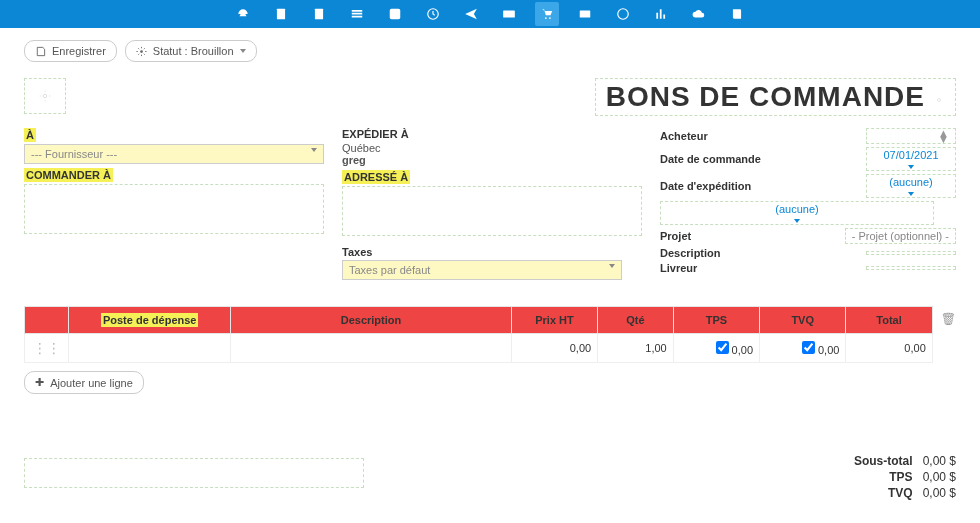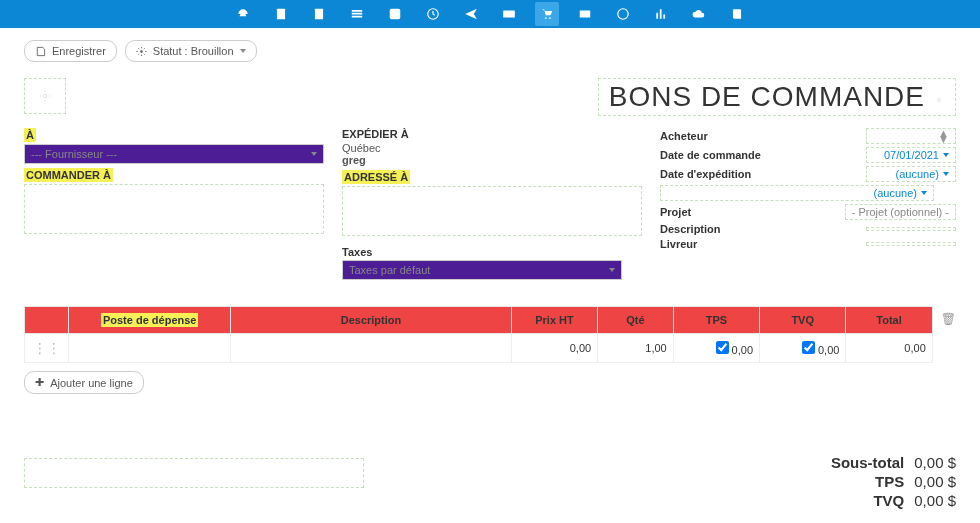--- a/index.html
+++ b/index.html
@@ -8,46 +8,46 @@
   .topbar .nav-icon { color: #fff; width: 24px; height: 24px; display: flex; align-items: center; justify-content: center; cursor: pointer; border-radius: 2px; }
   .topbar .nav-icon.active { background: #3ba7e8; }
   .topbar svg { width: 14px; height: 14px; fill: #fff; }
   .page { padding: 12px 24px; }
   .toolbar { display: flex; gap: 8px; margin-bottom: 16px; }
   .btn { border: 1px solid #ccc; background: #fff; padding: 4px 10px; font-size: 11px; border-radius: 10px; display: inline-flex; align-items: center; gap: 6px; cursor: pointer; color: #555; }
   .btn svg { width: 11px; height: 11px; fill: #666; }
   .header-row { display: flex; gap: 20px; align-items: flex-start; margin-bottom: 6px;}
   .logo-box { width: 42px; height: 36px; border: 1px dashed #c7dfbf; display:flex;align-items:center;justify-content:center;}
   .logo-box svg{width:14px;height:14px;fill:#ccc;stroke:#ccc;}
-  .title-box { margin-left: auto; border: 1px dashed #c7dfbf; padding: 2px 10px; font-size: 28px; font-weight: 400; letter-spacing: 1px; display:flex; align-items:center;}
+  .title-box { margin-left: auto; border: 1px dashed #c7dfbf; padding: 2px 10px; font-size: 28px; font-weight: 700; letter-spacing: 1px; display:flex; align-items:center;}
   .title-box .gear{margin-left:8px;}
   .cols { display: grid; grid-template-columns: 300px 300px 1fr; gap: 18px; margin-top: 12px; }
   .label { font-size: 11px; font-weight: bold; color: #333; margin-bottom: 2px; display:block;}
   .hl { background: #f4f056; padding: 1px 2px; display: inline-block; }
-  .select { border: 1px solid #ccc; font-size: 11px; color: #888; padding: 3px 6px; display: flex; justify-content: space-between; align-items: center; background:#4c1d95; margin-bottom:4px;}
+  .select { border: 1px solid #ccc; font-size: 11px; color: #888; padding: 3px 6px; display: flex; justify-content: space-between; background:#fef9c3; margin-bottom:4px;}
   .dashed-box { border: 1px dashed #c7dfbf; min-height: 50px; padding: 4px;}
   .meta-row { display: grid; grid-template-columns: 1fr auto; gap: 22px; font-size: 11px; margin-bottom: 3px; align-items:center;}
   .meta-label { font-weight: bold; }
   .meta-val { border: 1px dashed #c7dfbf; padding: 1px 6px; min-width:90px;text-align:right;display:flex;align-items:center;justify-content:flex-end;gap:4px;}
-  .meta-val.blue { color: #0b87d6; }
+  .meta-val.blue { color: #0b87d6; flex-direction: column; }
   .meta-val.gray{color:#888;}
   .sort-handle{display:flex;flex-direction:column;line-height:6px;color:#999;}
   .tax-select{width:280px;}
   .table-wrap{margin-top:22px;display:flex;align-items:flex-start;gap:8px;}
   table { width: 100%; border-collapse: collapse; }
   thead th { background: #ef4444; border: 1px solid #e5e5e5; padding: 6px; font-size: 11px; font-weight: bold; text-align:center;}
   tbody td{ border:1px solid #eee;padding:6px;font-size:11px;text-align:right;}
   tbody td.left{text-align:left;}
   .drag {color:#bbb;text-align:center;font-size:14px;}
   .add-line{margin-top:8px;}
   .trash{color:#999;margin-top:6px;}
   .footer-row{display:flex;margin-top:60px;}
   .conditions{flex:0 0 340px;}
   .cond-box{border:1px dashed #c7dfbf;min-height:30px;margin-top:4px;}
-  .totals{margin-left:auto;text-align:center;font-size:15px;}
+  .totals{margin-left:auto;text-align:center;font-size:12px;}
   .totals .tr{display:flex;gap:10px;justify-content:flex-end;margin-bottom:2px;}
   .totals .lab{font-weight:bold;}
   .caret-down{border-top:4px solid #888;border-left:3px solid transparent;border-right:3px solid transparent;}
   .caret-down.blue{border-top-color:#0b87d6;}
   .small-text{font-size:11px;color:#555;}
 </style>
 </head>
 <body>
 
 <div class="topbar">

